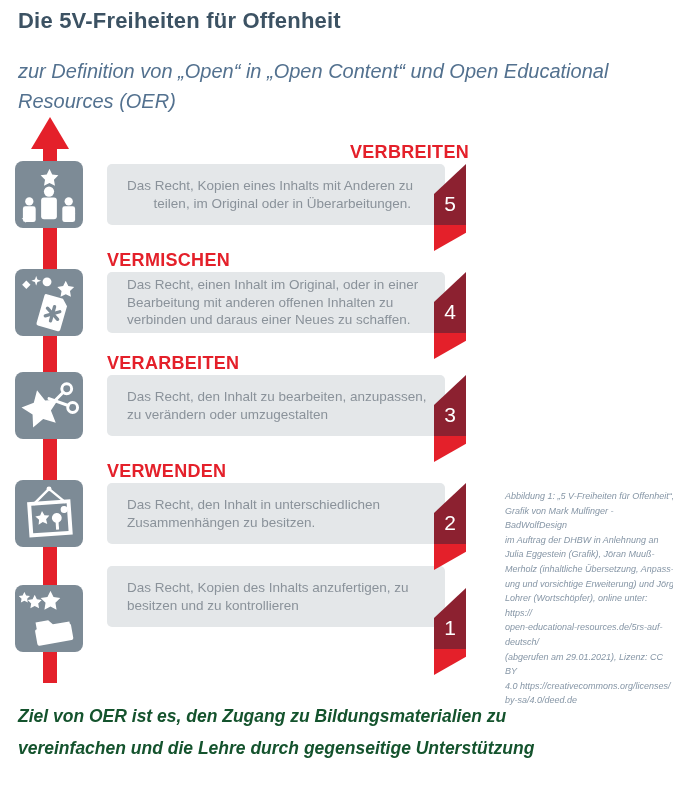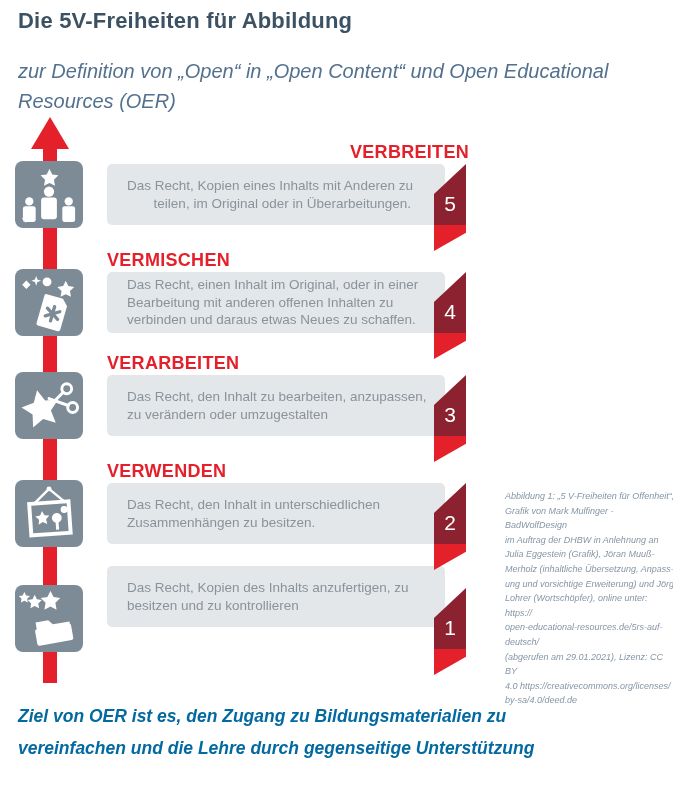--- a/index.html
+++ b/index.html
@@ -28,39 +28,39 @@
   .ribbon-number { color:#fff; font-size:21px; }
   .ribbon-fold { position:absolute; left:0; top:61px; width:32px; height:26px; background:#E4202A; clip-path:polygon(0 0, 100% 0, 100% 30%, 0 100%); }
 
   .s1 { top:142px;text-align:right; } .s2 { top:250px; } .s3 { top:353px; } .s4 { top:461px; } .s5 { top:566px; }
   .i1 { top:161px; } .i2 { top:269px; } .i3 { top:372px; } .i4 { top:480px; } .i5 { top:585px; }
 
   
   .caption { position:absolute; left:505px; top:489px; width:172px; font-size:9px; font-style:italic; color:#8696A6; line-height:14.6px; }
 
   
-  .footer { position:absolute; left:18px; top:700px; width:620px; font-size:17.5px; font-weight:bold; font-style:italic; color:#0369a1; line-height:32px; }
+  .footer { position:absolute; left:18px; top:700px; width:620px; font-size:17.5px; font-weight:bold; font-style:italic; color:#14532d; line-height:32px; }
 
   .defs { position:absolute; width:0; height:0; overflow:hidden; }
 </style>
 </head>
 <body>
 
 <svg class="defs" aria-hidden="true">
   <symbol id="star5" viewBox="-10 -10 20 20">
     <path d="M0,-10 2.94,-4.05 9.51,-3.09 4.76,1.55 5.88,8.09 0,5 -5.88,8.09 -4.76,1.55 -9.51,-3.09 -2.94,-4.05Z"></path>
   </symbol>
   <symbol id="star4" viewBox="-6 -6 12 12">
     <path d="M0,-6 1.5,-1.5 6,0 1.5,1.5 0,6 -1.5,1.5 -6,0 -1.5,-1.5Z"></path>
   </symbol>
 </svg>
 
 <div class="canvas">
 
-  <div class="title">Die 5V-Freiheiten für Abbildung</div>
+  <div class="title">Die 5V-Freiheiten für Offenheit</div>
 
   <div class="subtitle">
     <div>zur Definition von „Open“ in „Open Content“ und Open Educational</div>
     <div>Resources (OER)</div>
   </div>
 
   <div class="arrow-head"></div>
   <div class="arrow-shaft"></div>
 
   <div class="icon-tile i1">
@@ -155,21 +155,21 @@
       </div>
       <div class="ribbon-fold"></div>
     </div>
   </div>
 
   <div class="section s2">
     <div class="section-heading">VERMISCHEN</div>
     <div class="section-box">
       <div class="box-line">Das Recht, einen Inhalt im Original, oder in einer</div>
       <div class="box-line">Bearbeitung mit anderen offenen Inhalten zu</div>
-      <div class="box-line">verbinden und daraus etwas Neues zu schaffen.</div>
+      <div class="box-line">verbinden und daraus einer Neues zu schaffen.</div>
     </div>
     <div class="ribbon">
       <div class="ribbon-dark">
         <span class="ribbon-number">4</span>
       </div>
       <div class="ribbon-fold"></div>
     </div>
   </div>
 
   <div class="section s3">

